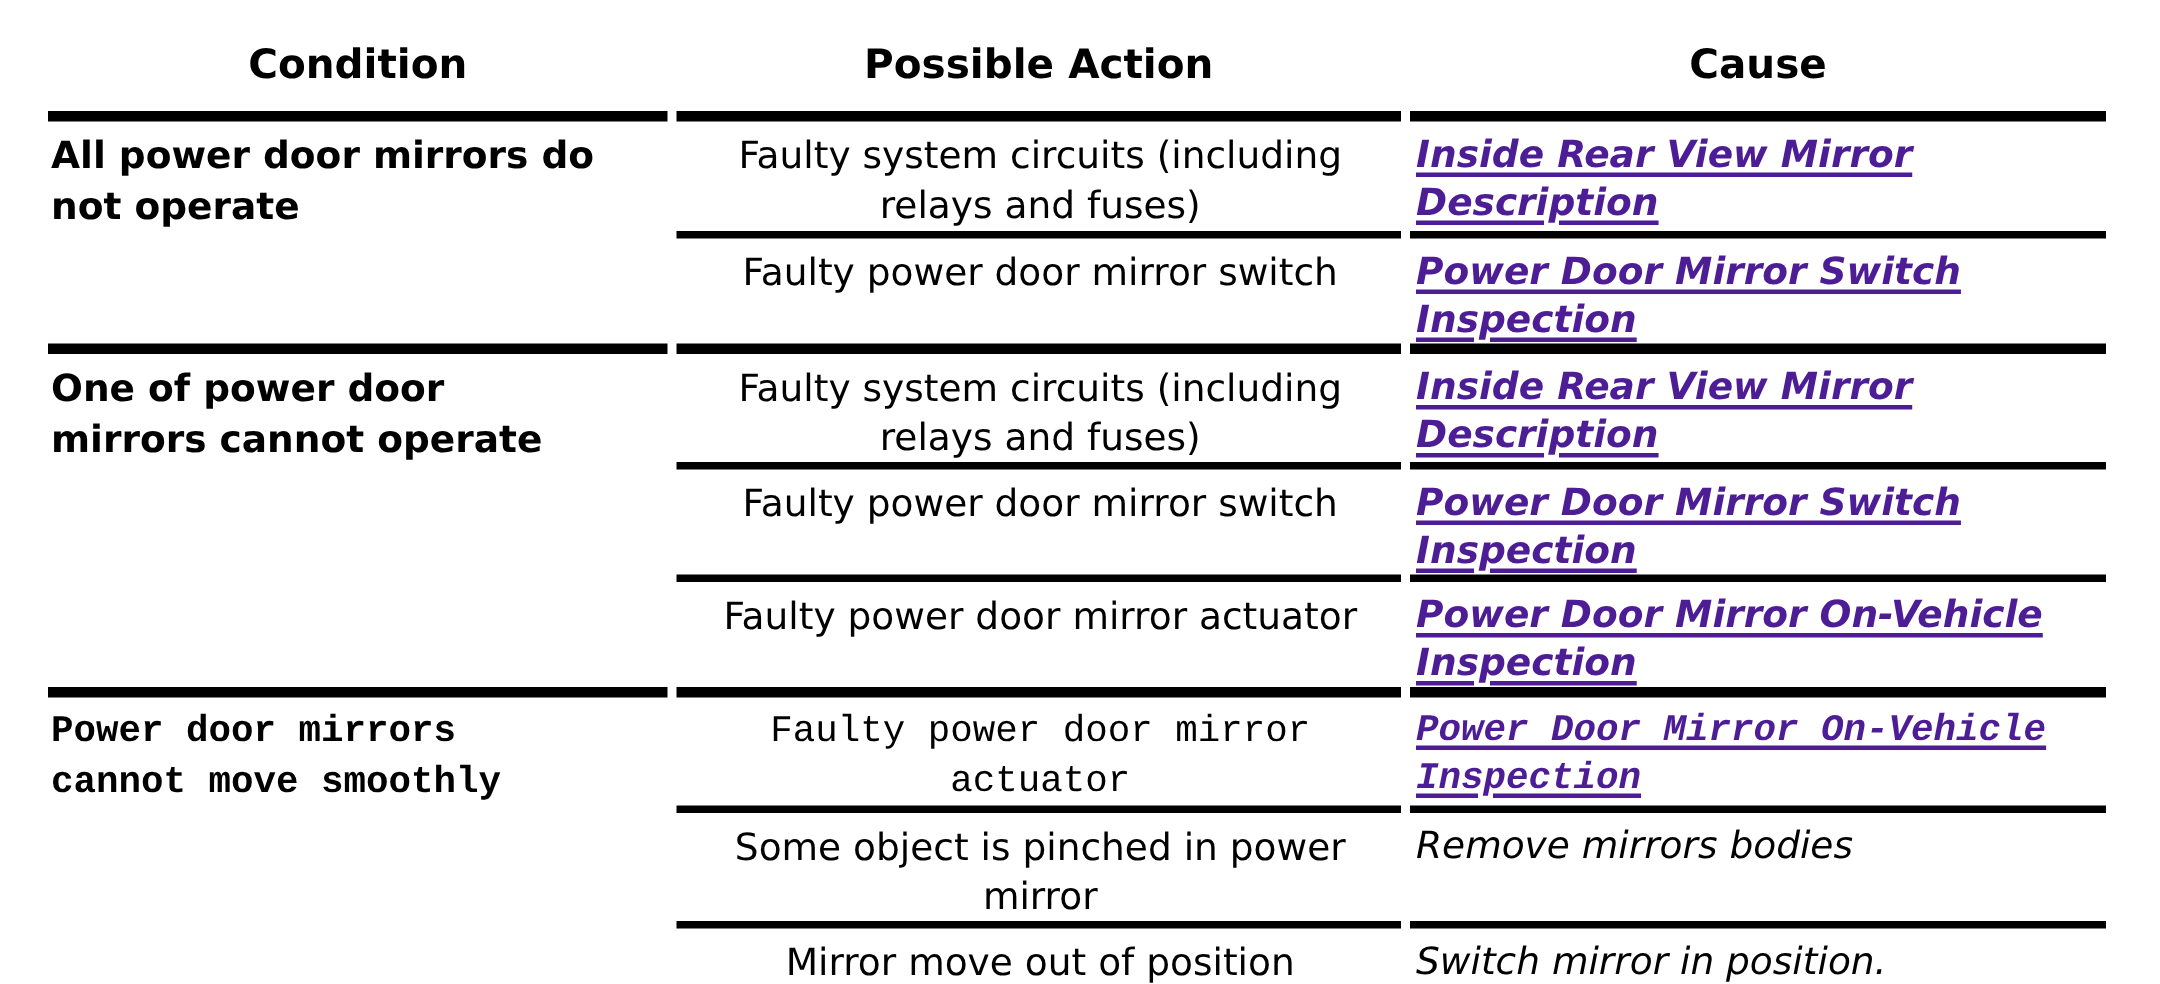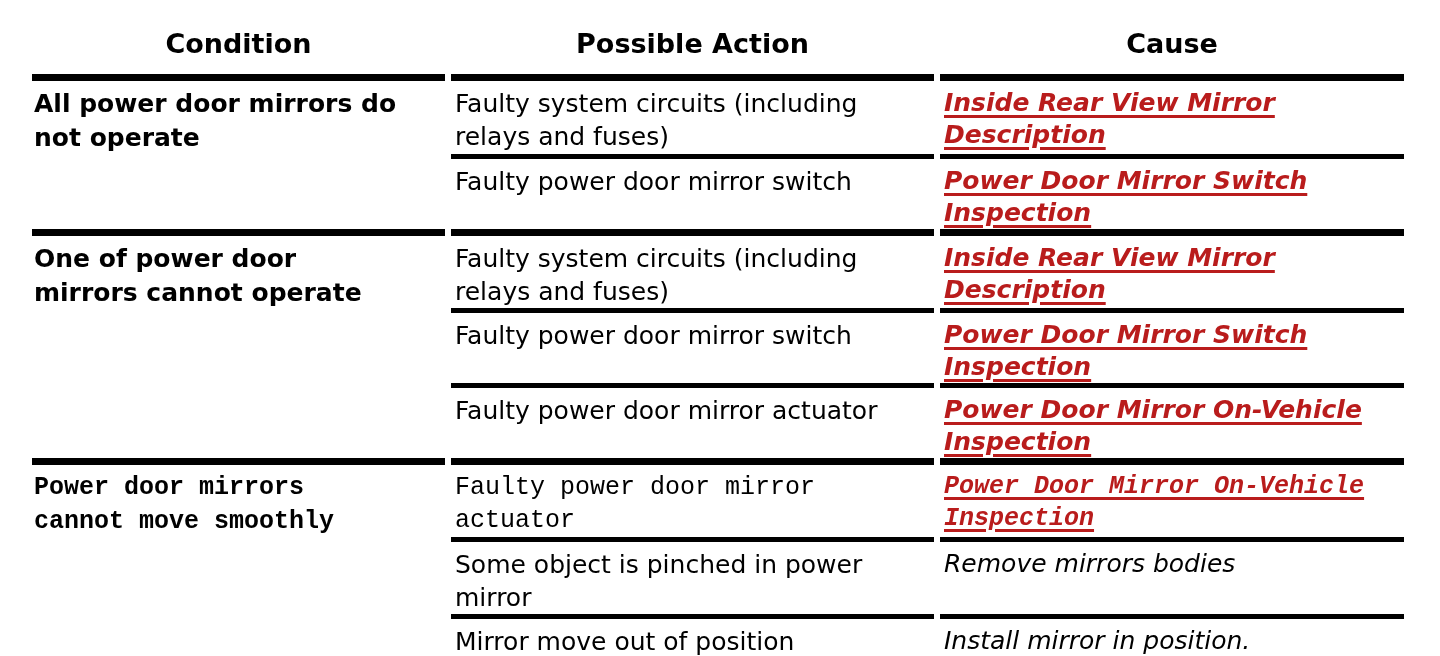--- a/index.html
+++ b/index.html
@@ -39,29 +39,29 @@
     line-height: 33px;
     white-space: pre-line;
     overflow: hidden;
     word-wrap: break-word;
   }
   td.cond {
     font-weight: bold;
     border-bottom-width: 7px;
     line-height: 34px;
   }
-  td.cause { padding-left: 4px; }
+  td.cause { padding-left: 4px; text-align: center; }
   td.action {
     font-style: italic;
     line-height: 32px;
     padding-left: 4px;
   }
   tr.gend td { border-bottom-width: 7px; }
   a.alink {
-    color: #b91c1c;
+    color: #4c1d95;
     font-weight: bold;
     text-decoration: underline;
     text-decoration-thickness: 2.5px;
     text-underline-offset: 4px;
     cursor: pointer;
   }
   span.aplain { font-weight: normal; }
 </style>
 </head>
 <body>
@@ -121,16 +121,16 @@
       <td class="action"><a class="alink" href="#">Power Door Mirror On-Vehicle
 Inspection</a></td>
     </tr>
     <tr style="height:72px;">
       <td class="cause">Some object is pinched in power
 mirror</td>
       <td class="action"><span class="aplain">Remove mirrors bodies</span></td>
     </tr>
     <tr class="gend" style="height:45px;">
       <td class="cause">Mirror move out of position</td>
-      <td class="action"><span class="aplain">Install mirror in position.</span></td>
+      <td class="action"><span class="aplain">Switch mirror in position.</span></td>
     </tr>
   </tbody>
 </table>
 
 </body></html>

